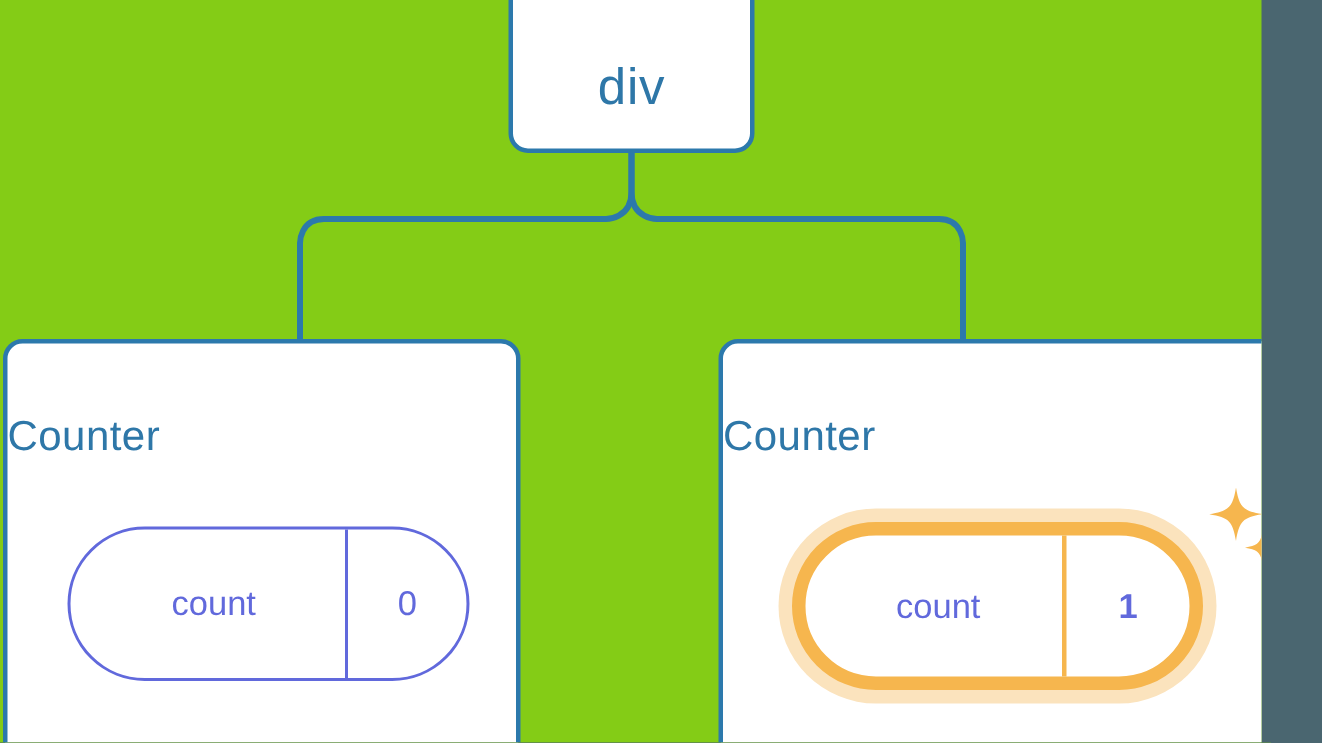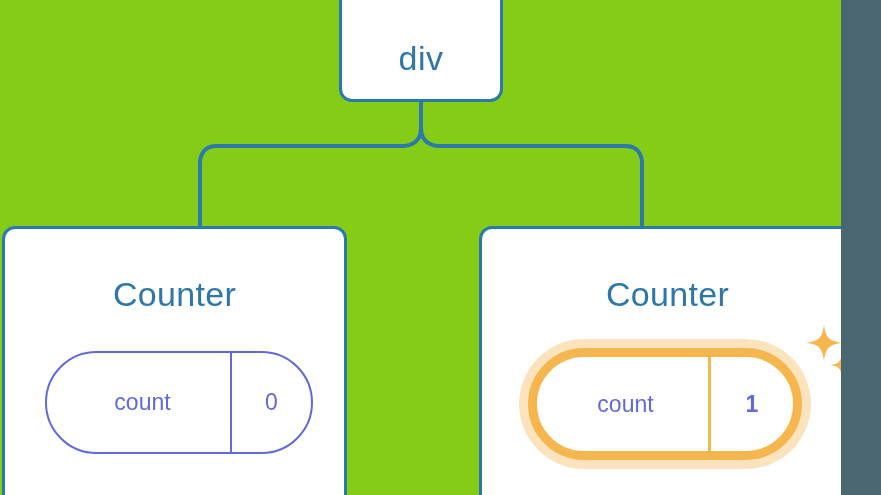--- a/index.html
+++ b/index.html
@@ -69,22 +69,22 @@
     left: 479px;
     top: 226px;
     width: 377px;
     height: 285px;
   }
   .card-title {
     position: absolute;
     left: 0;
     right: 0;
     top: 48px;
-    text-align: center;
-    font-size: 34px;
+    text-align: left;
+    font-size: 28px;
     color: #2e77a8;
     letter-spacing: 0.3px;
     line-height: 1;
   }
 
   
   .pill {
     position: absolute;
     box-sizing: border-box;
     display: flex;

